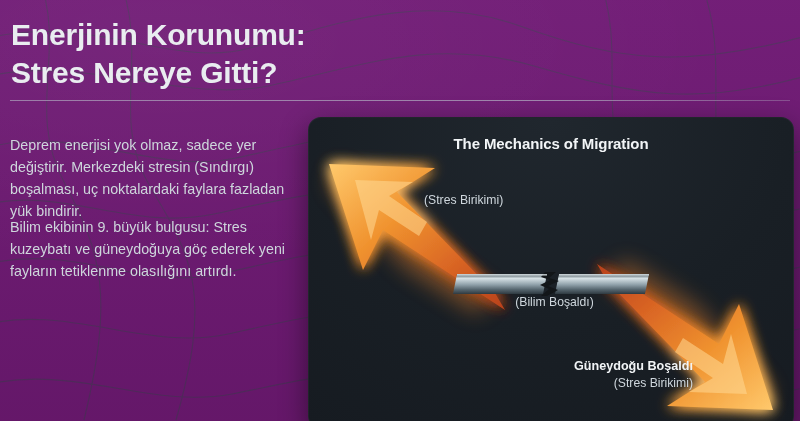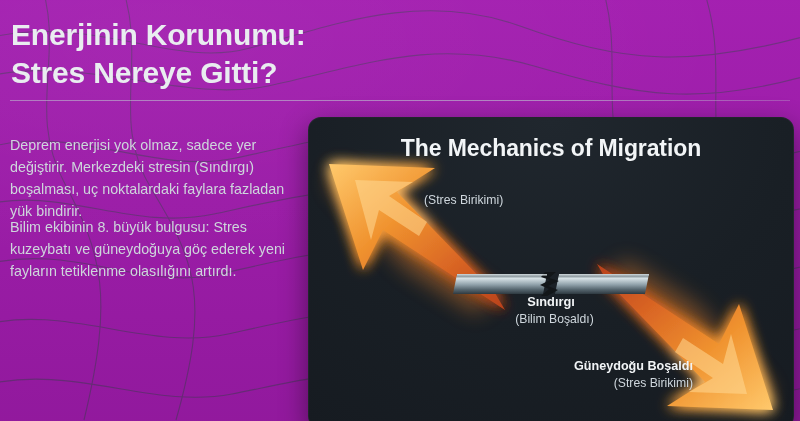--- a/index.html
+++ b/index.html
@@ -5,21 +5,21 @@
   html, body {
     margin: 0;
     padding: 0;
     background: #2b343c;
   }
   #root {
     position: relative;
     width: 800px;
     height: 421px;
     overflow: hidden;
-    background: #a21caf;
+    background: #701a75;
     font-family: "Liberation Sans", sans-serif;
     -webkit-font-smoothing: antialiased;
   }
   
   #bg-texture {
     position: absolute;
     inset: 0;
     pointer-events: none;
     opacity: 0.55;
   }
@@ -79,21 +79,21 @@
     box-shadow: 0 10px 28px rgba(0,0,0,0.45);
     overflow: hidden;
   }
   #panel-title {
     position: absolute;
     left: 0;
     right: 0;
     top: 17px;
     text-align: center;
     color: #f2f5f7;
-    font-size: 23px;
+    font-size: 15px;
     font-weight: bold;
     letter-spacing: -0.1px;
     z-index: 6;
   }
   #diagram-svg {
     position: absolute;
     inset: 0;
     width: 100%;
     height: 100%;
   }
@@ -141,21 +141,21 @@
       <path d="M40 -20 C 66 54, 26 110, 64 182 S 114 296, 84 420"></path>
     </g>
   </svg>
   <div id="bg-vignette"></div>
 
   <div id="headline">Enerjinin Korunumu:
 Stres Nereye Gitti?</div>
   <div id="divider"></div>
 
   <div class="body-para" id="para-1">Deprem enerjisi yok olmaz, sadece yer değiştirir. Merkezdeki stresin (Sındırgı) boşalması, uç noktalardaki faylara fazladan yük bindirir.</div>
-  <div class="body-para" id="para-2">Bilim ekibinin 8. büyük bulgusu: Stres kuzeybatı ve güneydoğuya göç ederek yeni fayların tetiklenme olasılığını artırdı.</div>
+  <div class="body-para" id="para-2">Bilim ekibinin 9. büyük bulgusu: Stres kuzeybatı ve güneydoğuya göç ederek yeni fayların tetiklenme olasılığını artırdı.</div>
 
   <div id="panel">
 
     <div id="panel-title">The Mechanics of Migration</div>
 
     <svg id="diagram-svg" viewBox="0 0 484 310" preserveAspectRatio="none">
       <defs>
 
         <linearGradient id="gradNW" x1="1" y1="1" x2="0" y2="0">
           <stop offset="0%" stop-color="#b8401a"></stop>
@@ -218,21 +218,20 @@
         <rect x="148" y="156" width="90" height="1.6" fill="#e8f1f4" opacity="0.75"></rect>
         <rect x="250" y="156" width="90" height="1.6" fill="#e8f1f4" opacity="0.75"></rect>
       </g>
     </svg>
 
     <div class="lbl" id="label-nw">
       <span class="l2">(Stres Birikimi)</span>
     </div>
 
     <div class="lbl" id="label-center">
-      <span class="l1">Sındırgı</span>
       <span class="l2">(Bilim Boşaldı)</span>
     </div>
 
     <div class="lbl" id="label-se">
       <span class="l1">Güneydoğu Boşaldı</span>
       <span class="l2">(Stres Birikimi)</span>
     </div>
 
   </div>
 </div>

